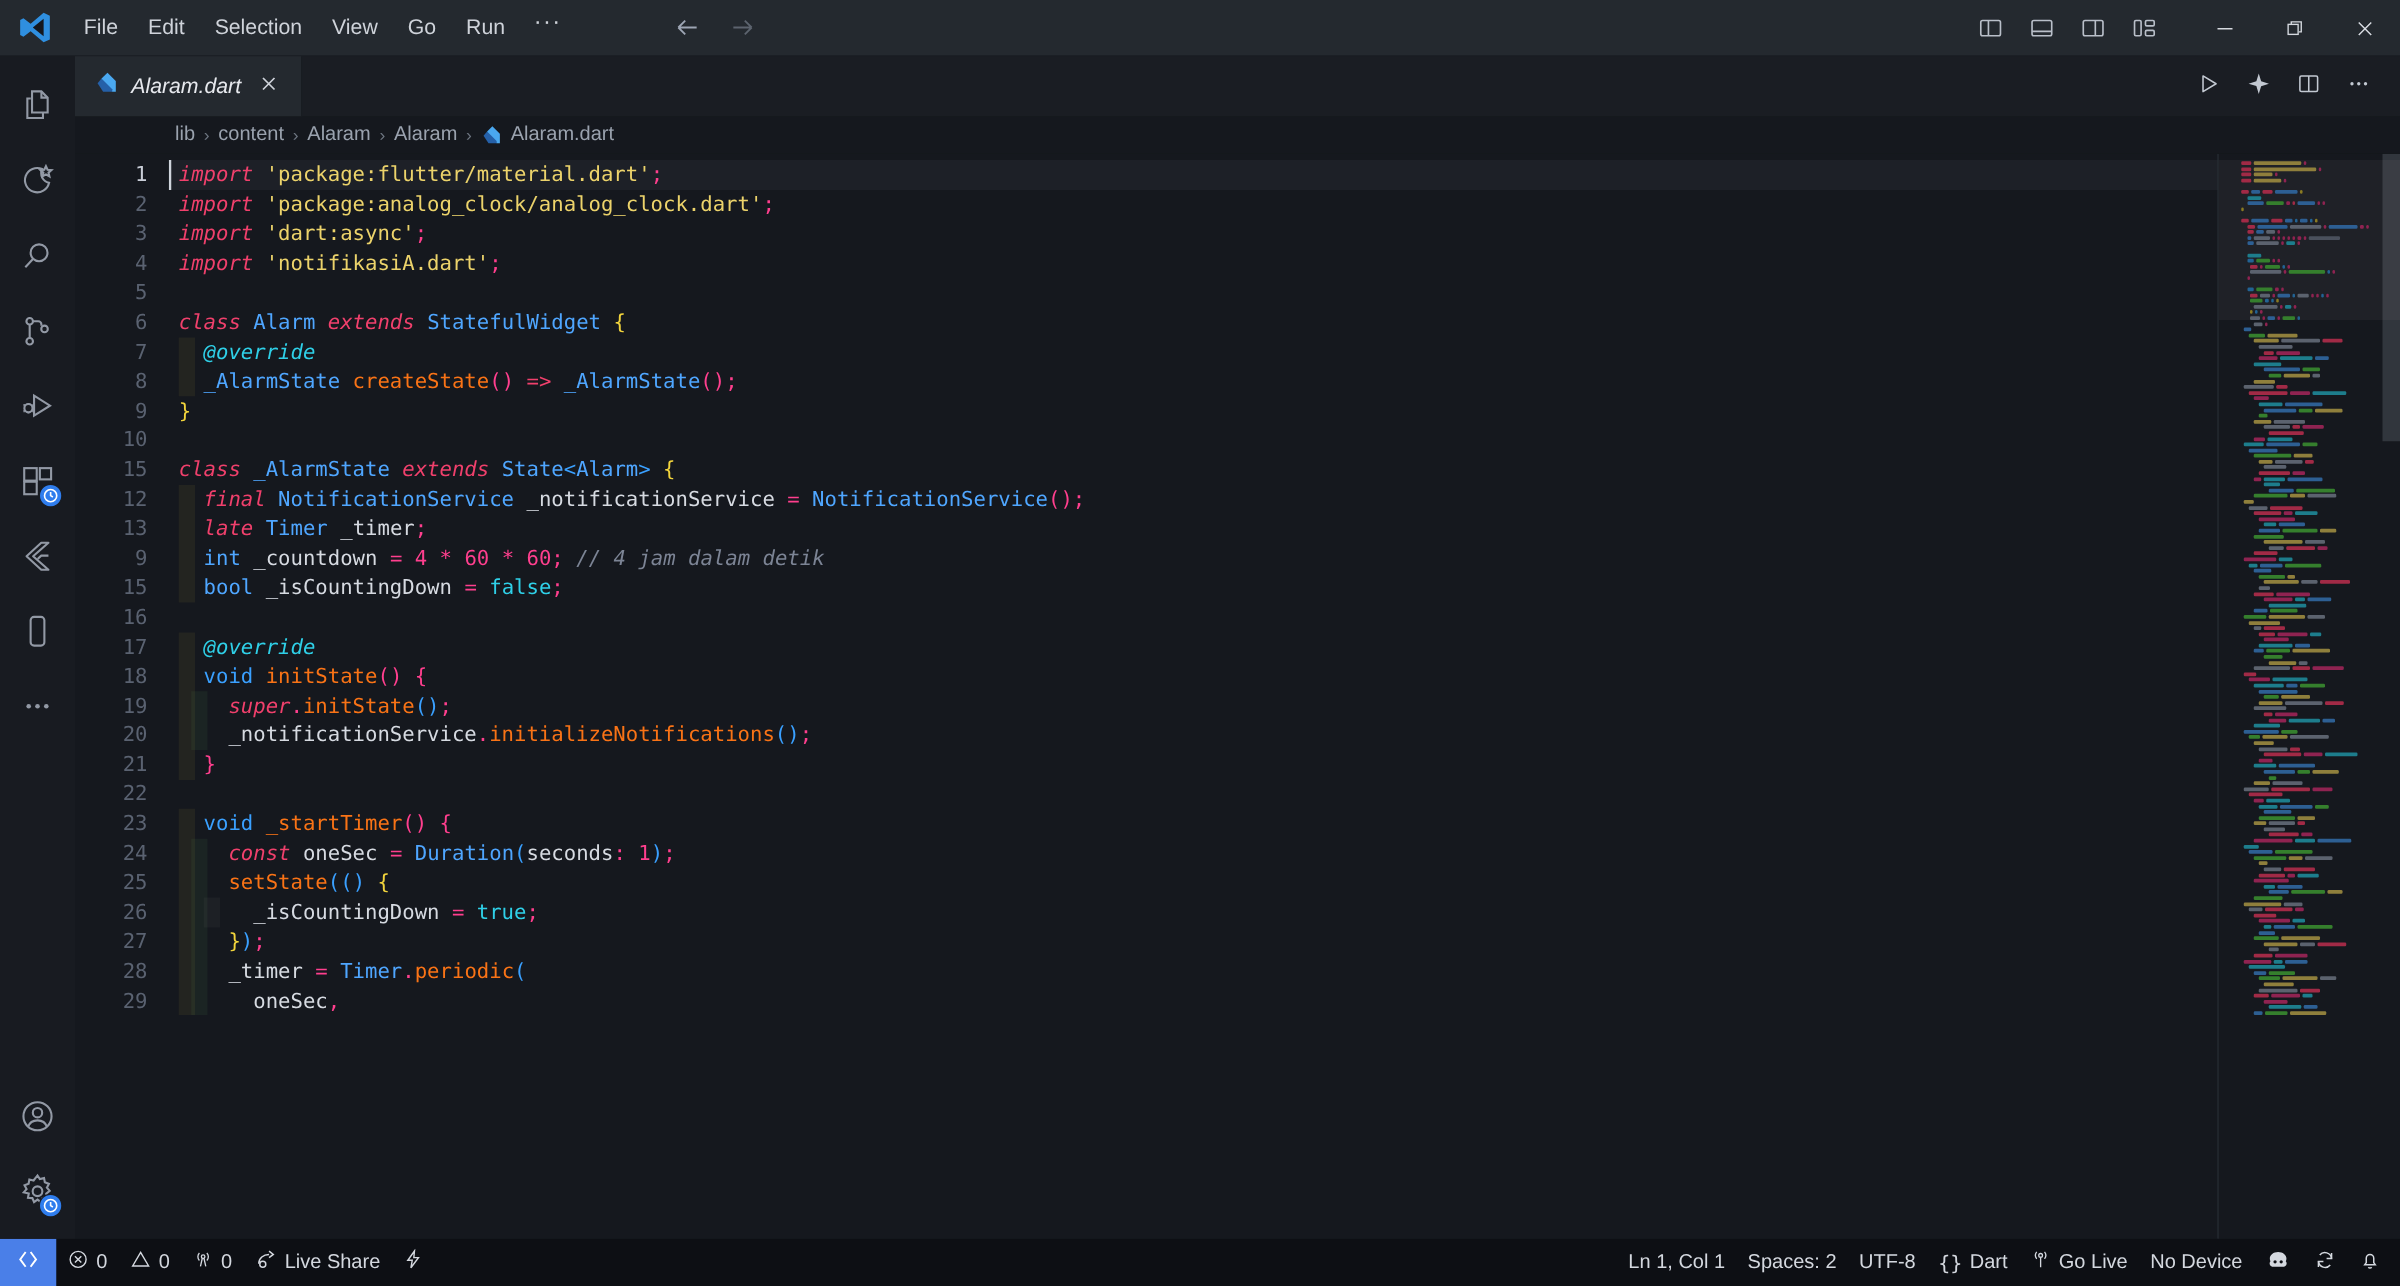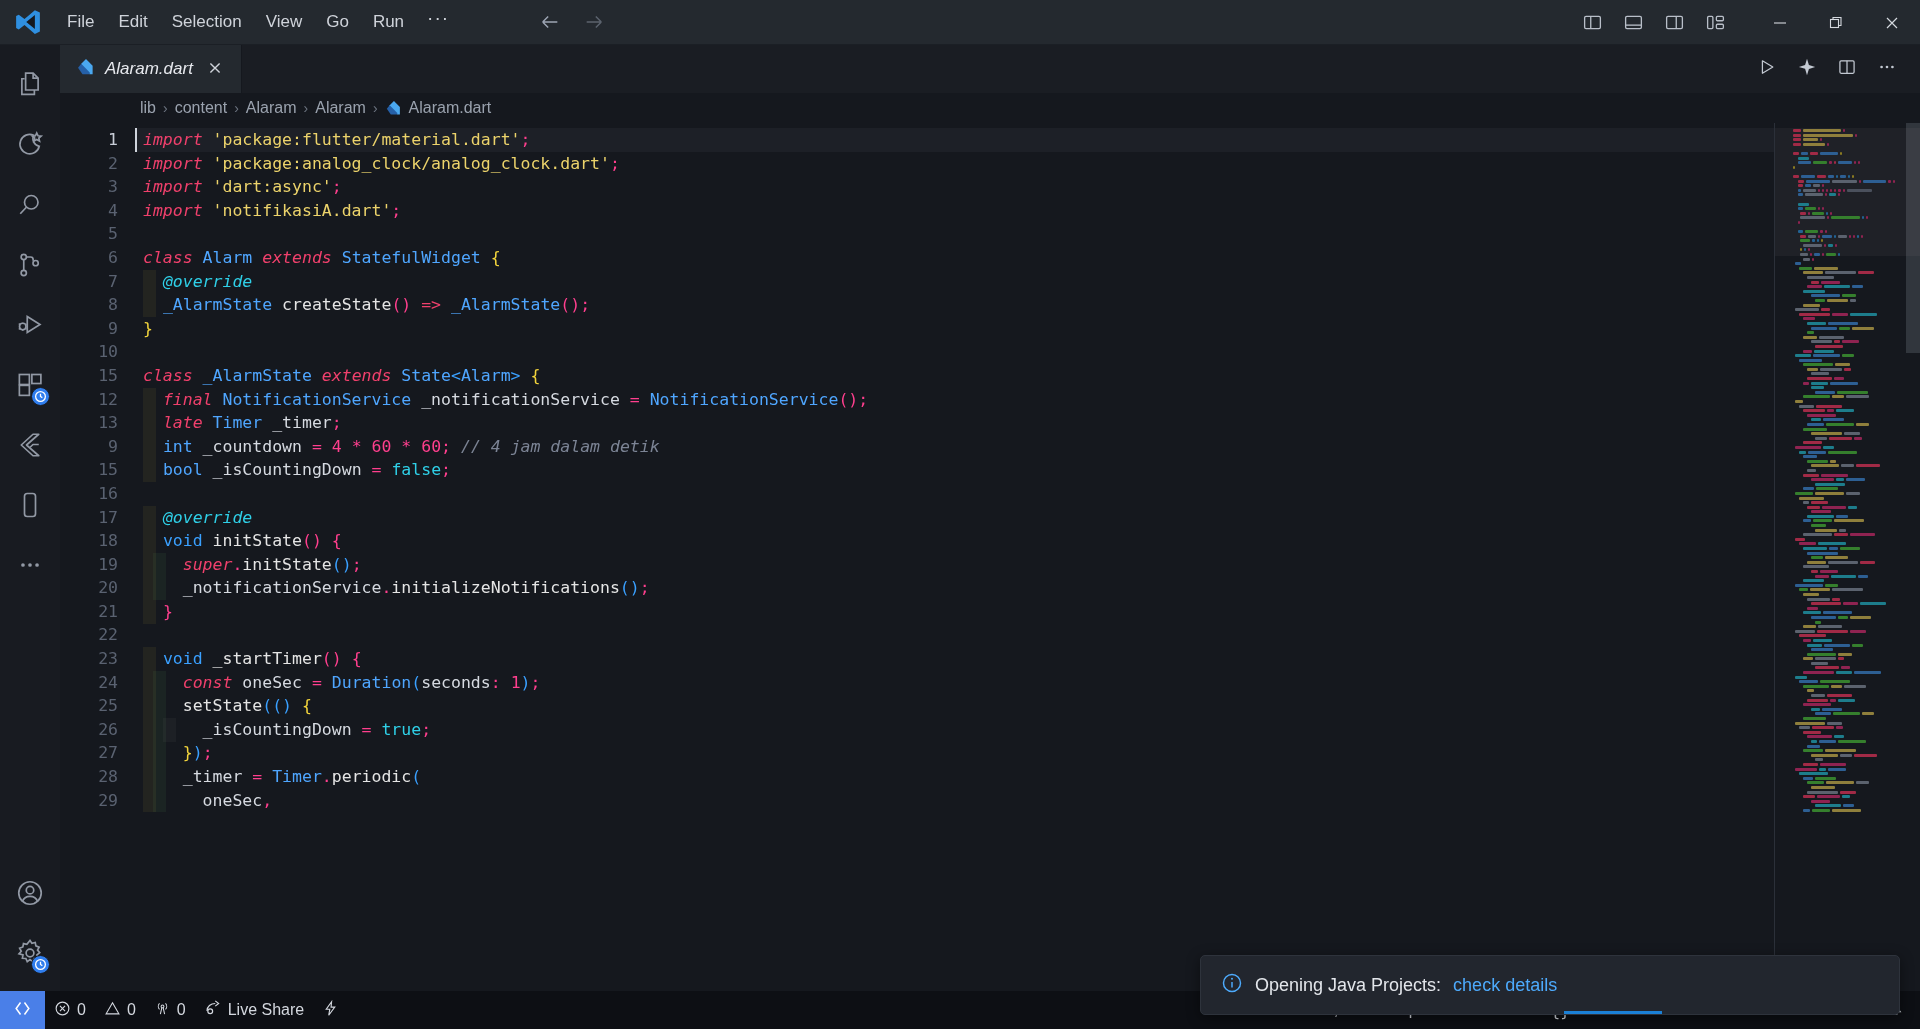--- a/index.html
+++ b/index.html
@@ -103,21 +103,21 @@
 
   
   .blockguide { position: absolute; width: 13px; background: rgba(255,255,255,0.035); }
   .blockguide.warm { background: rgba(170,150,60,0.10); }
   .blockguide.green { background: rgba(90,150,90,0.10); }
 
   
   .kw   { color: #f0406c; font-style: italic; }   
   .str  { color: #ecd36b; }
   .typ  { color: #4fa6ff; }
-  .fn   { color: #e5e5e5; }
+  .fn   { color: #f97316; }
   .num  { color: #ff3f8e; }
   .punc { color: #ff3f8e; }
   .bry  { color: #f2d43c; }
   .brb  { color: #3aa0ff; }
   .brp  { color: #ff3f8e; }
   .op   { color: #f0406c; }
   .var  { color: #d6dae1; }
   .cmt  { color: #7c8495; font-style: italic; }
   .ann  { color: #2fd0e8; font-style: italic; }
   .bool { color: #2fd0e8; }
@@ -1268,34 +1268,20 @@
               </div>
             </div>
           <div class="vscroll">
             <div class="thumb"></div>
           </div>
         </div>
       </div>
     </div>
   </div>
 
-  <div class="toast">
-    <span>
-      <svg width="22" height="22" viewBox="0 0 24 24" fill="none" stroke="#4daafc" stroke-width="1.6">
-        <circle cx="12" cy="12" r="9.3"></circle>
-          <path d="M12 11v6"></path>
-          <circle cx="12" cy="7.4" r="1.05" fill="#4daafc" stroke="none"></circle>
-      </svg>
-    </span>
-    <span>Opening Java Projects:</span>
-    <a>check details</a>
-    <span class="progress">
-        <i></i>
-      </span>
-  </div>
 
   <div class="statusbar">
     <div class="remote">
       <span>
         <svg width="19" height="19" viewBox="0 0 24 24" fill="none" stroke="currentColor" stroke-width="1.9">
           <path d="M9.5 4.5L4 12l5.5 7.5M14.5 4.5L20 12l-5.5 7.5"></path>
         </svg>
       </span>
     </div>
 

